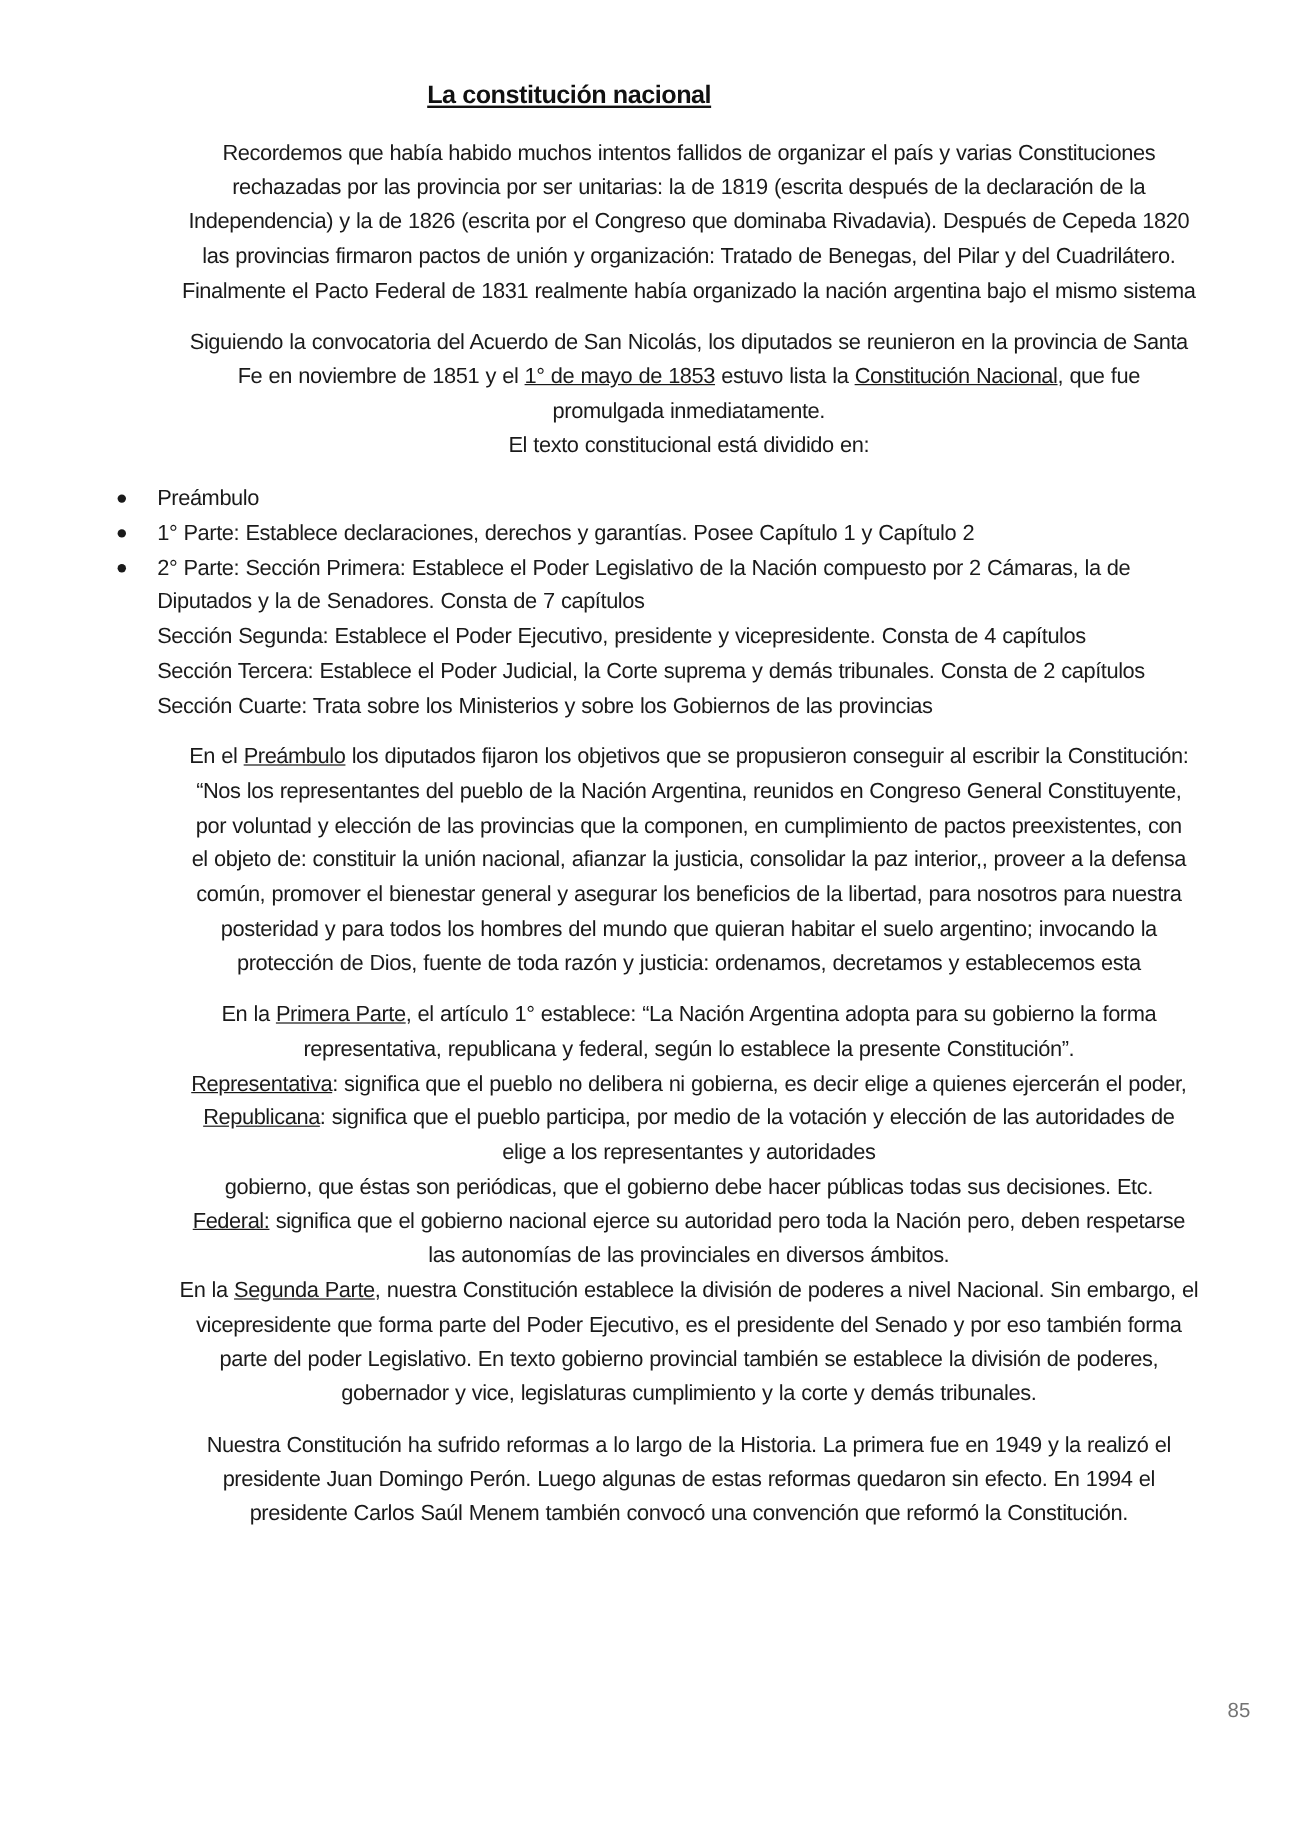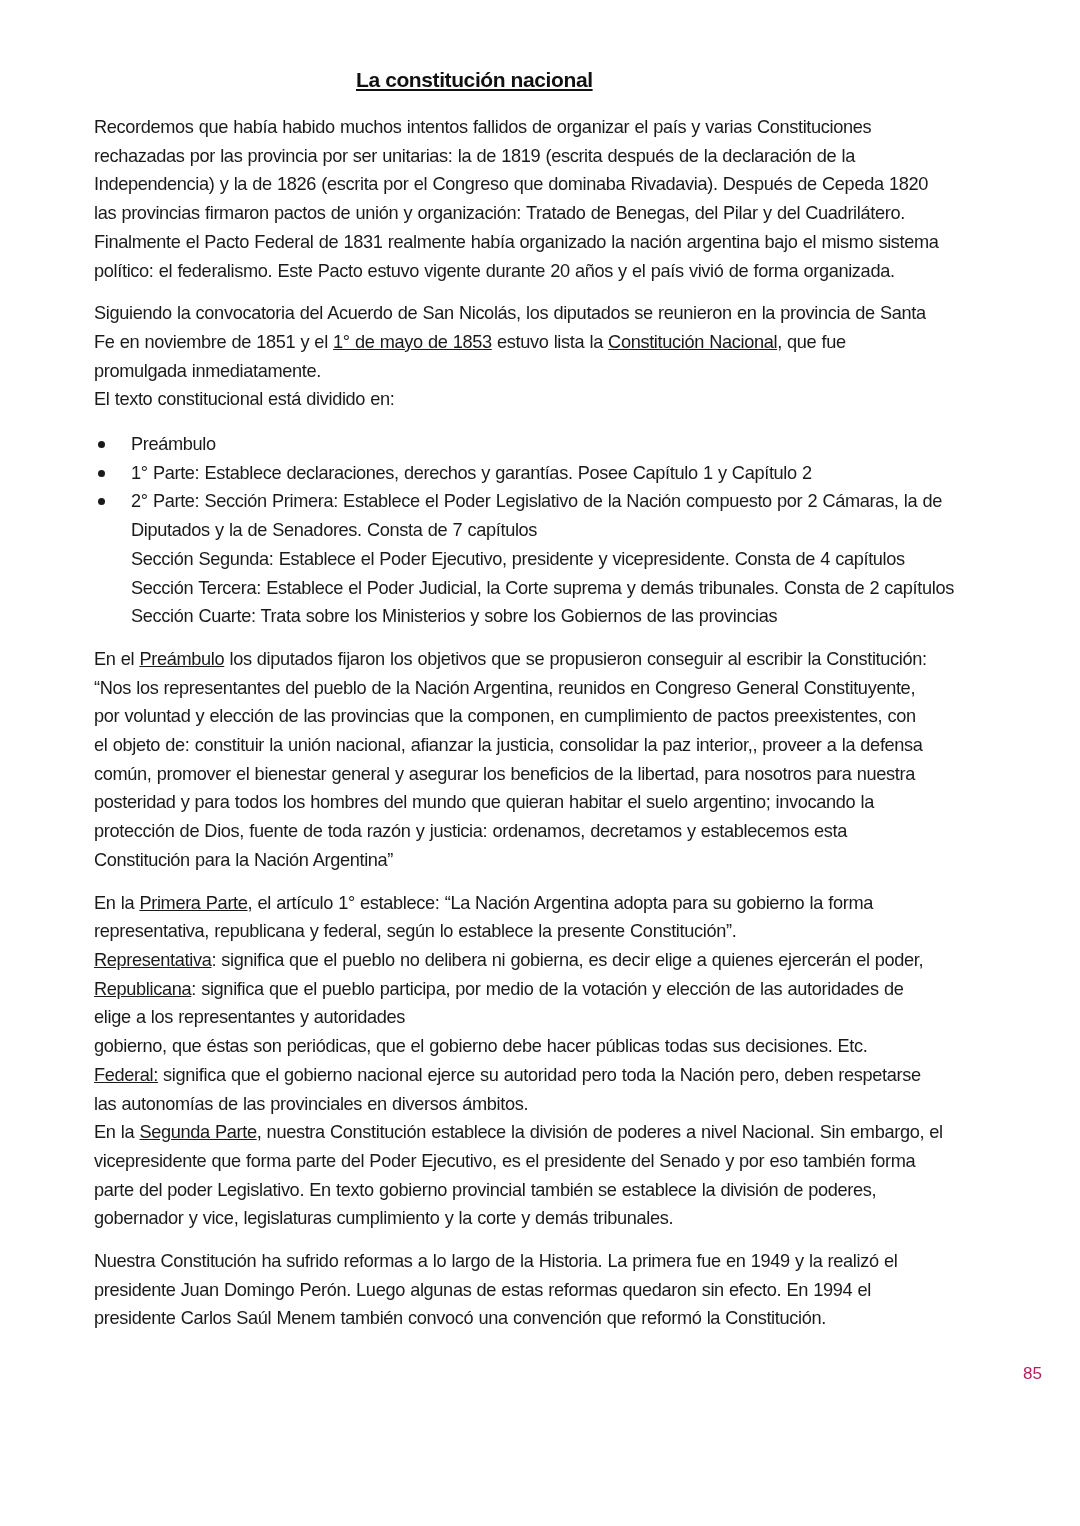--- a/index.html
+++ b/index.html
@@ -13,52 +13,51 @@
   .title {
     position: absolute; left: 328px; top: 68px;
     font-size: 21px; font-weight: bold; text-decoration: underline;
     letter-spacing: -0.4px; color: #111;
   }
   .content {
     position: absolute; left: 66px; top: 113px; width: 960px;
     font-size: 18.2px; line-height: 28.7px; letter-spacing: -0.35px;
     word-spacing: 0.5px;
   }
-  .p { margin: 0; }
+  .p { margin: 0; text-align: center; }
   .gap { margin-top: 14px; }
   .line { white-space: nowrap; display: block; }
   .b { font-weight: normal; }
   .u { text-decoration: underline; }
   ul.list { list-style: none; margin: 16px 0 0 0; padding: 0; }
   ul.list li { position: relative; padding-left: 37px; }
   ul.list li .bullet {
     position: absolute; left: 4px; top: 11px; width: 7px; height: 7px;
     border-radius: 50%; background: #1a1a1a;
   }
   .pagenum {
-    position: absolute; left: 995px; top: 1364px; font-size: 17px; color: #be185d;
+    position: absolute; left: 995px; top: 1416px; font-size: 17px; color: #737373;
     font-family: "Liberation Sans", sans-serif;
   }
 </style>
 </head>
 <body>
 
 <div class="page">
 
   <div class="title"> La constitución nacional</div>
 
   <div class="content">
 
     <p class="p">
       <span class="line">Recordemos que había habido muchos intentos fallidos de organizar el país y varias Constituciones</span>
       <span class="line">rechazadas por las provincia por ser unitarias: la de 1819 (escrita después de la declaración de la</span>
       <span class="line">Independencia) y la de 1826 (escrita por el Congreso que dominaba Rivadavia). Después de Cepeda 1820</span>
       <span class="line">las provincias firmaron pactos de unión y organización: Tratado de Benegas, del Pilar y del Cuadrilátero.</span>
       <span class="line">Finalmente el Pacto Federal de 1831 realmente había organizado la nación argentina bajo el mismo sistema</span>
-      <span class="line">político: el federalismo. Este Pacto estuvo vigente durante 20 años y el país vivió de forma organizada.</span>
     </p>
 
     <p class="p gap">
       <span class="line">Siguiendo la convocatoria del Acuerdo de San Nicolás, los diputados se reunieron en la provincia de Santa</span>
       <span class="line"><span>Fe en noviembre de 1851 y el </span><span class="b u">1° de mayo de 1853</span><span> estuvo lista la </span><span class="b u">Constitución Nacional</span><span>, que fue</span></span>
       <span class="line">promulgada inmediatamente.</span>
       <span class="line">El texto constitucional está dividido en:</span>
     </p>
 
     <ul class="list">
@@ -81,21 +80,20 @@
     </ul>
 
     <p class="p gap">
       <span class="line"><span>En el </span><span class="b u">Preámbulo</span><span> los diputados fijaron los objetivos que se propusieron conseguir al escribir la Constitución:</span></span>
       <span class="line">“Nos los representantes del pueblo de la Nación Argentina, reunidos en Congreso General Constituyente,</span>
       <span class="line">por voluntad y elección de las provincias que la componen, en cumplimiento de pactos preexistentes, con</span>
       <span class="line">el objeto de: constituir la unión nacional, afianzar la justicia, consolidar la paz interior,, proveer a la defensa</span>
       <span class="line">común, promover el bienestar general y asegurar los beneficios de la libertad, para nosotros para nuestra</span>
       <span class="line">posteridad y para todos los hombres del mundo que quieran habitar el suelo argentino; invocando la</span>
       <span class="line">protección de Dios, fuente de toda razón y justicia: ordenamos, decretamos y establecemos esta</span>
-      <span class="line">Constitución para la Nación Argentina”</span>
     </p>
 
     <p class="p gap">
       <span class="line"><span>En la </span><span class="b u">Primera Parte</span><span>, el artículo 1° establece: “La Nación Argentina adopta para su gobierno la forma</span></span>
       <span class="line">representativa, republicana y federal, según lo establece la presente Constitución”.</span>
 
       <span class="line"><span class="u">Representativa</span><span>: significa que el pueblo no delibera ni gobierna, es decir elige a quienes ejercerán el poder,</span></span>
       <span class="line"><span class="u">Republicana</span><span>: significa que el pueblo participa, por medio de la votación y elección de las autoridades de</span></span>
 
       <span class="line">elige a los representantes y autoridades</span>

